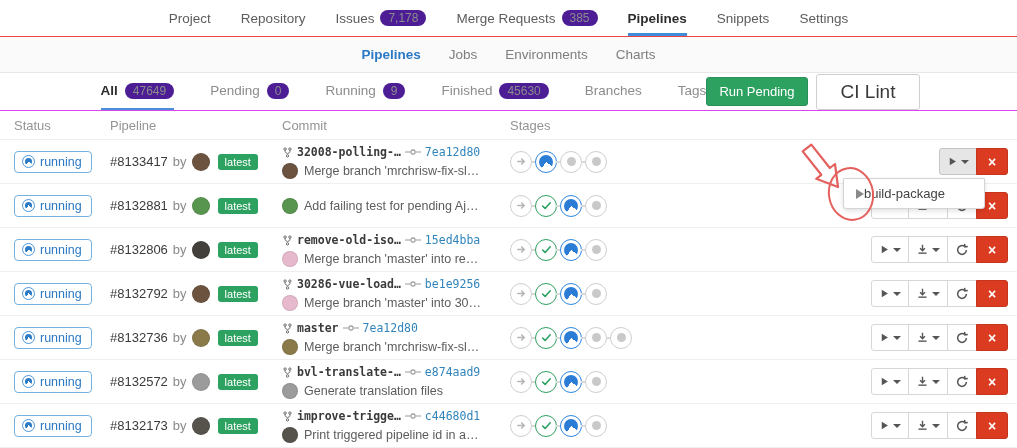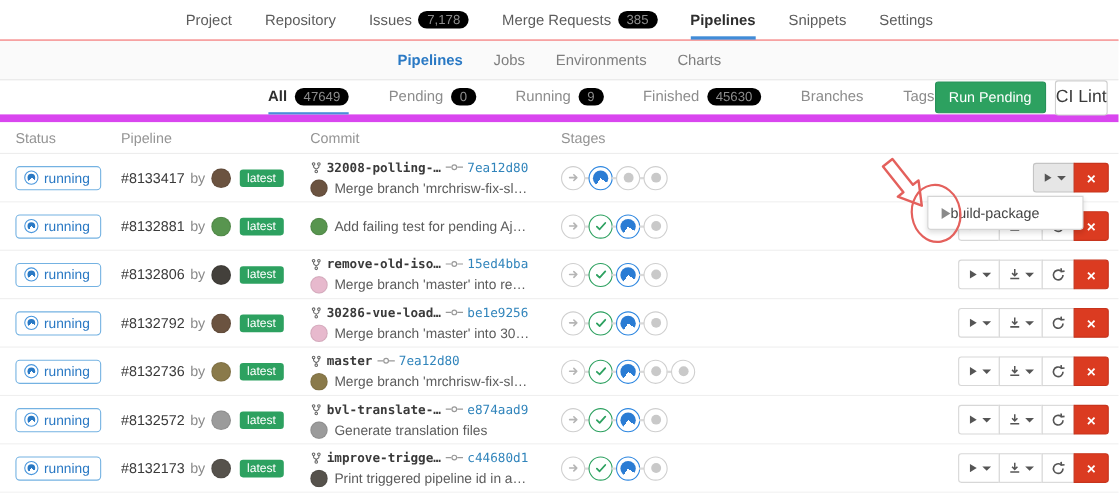--- a/index.html
+++ b/index.html
@@ -4,36 +4,36 @@
 <style>
   * { margin:0; padding:0; box-sizing:border-box; }
   html,body { width:1017px; height:448px; background:#fff; font-family:"Liberation Sans",sans-serif; font-size:13px; color:#444; overflow:hidden; }
   .page { position:relative; width:1017px; height:448px; }
 
   
   .topnav { height:37px; border-bottom:1px solid #ef4444; display:flex; justify-content:center; }
   .topnav .nav-items { display:flex; gap:30px; }
   .nav-item { display:flex; align-items:center; gap:6px; color:#5c5c5c; font-size:13.5px; cursor:pointer; border-bottom:3px solid transparent; padding-top:3px; }
   .nav-item.active { color:#2e2e2e; font-weight:bold; border-bottom-color:#418cd8; }
-  .count-pill { background:#000000; color:#8c8c8c; border-radius:9px; padding:1px 8px; font-size:12px; font-weight:normal; }
+  .count-pill { background:#4c1d95; color:#8c8c8c; border-radius:9px; padding:1px 8px; font-size:12px; font-weight:normal; }
 
   
   .subnav { height:36px; background:#fafafa; border-bottom:1px solid #e8e8e8; display:flex; justify-content:center; }
   .subnav .nav-items { display:flex; gap:28px; align-items:center; }
   .subnav-item { color:#7e7e7e; font-size:13.5px; cursor:pointer; }
   .subnav-item.active { color:#2a79c4; font-weight:bold; }
 
   
-  .tabsbar { height:38px; border-bottom:7px solid #d946ef; display:flex; align-items:stretch; justify-content:flex-end; padding:0 10px 0 14px; }
+  .tabsbar { height:38px; border-bottom:1px solid #d946ef; display:flex; align-items:stretch; justify-content:center; padding:0 10px 0 14px; }
   .tabs { display:flex; gap:36px; }
   .tab { display:flex; align-items:center; gap:7px; color:#8c8c8c; cursor:pointer; border-bottom:2px solid transparent; font-size:13.5px; }
   .tab.active { color:#2e2e2e; font-weight:bold; border-bottom-color:#4a8fd9; }
   .tabs-actions { display:flex; align-items:center; gap:8px; }
   .btn-green { background:#2da160; color:#fff; border:1px solid #28915a; border-radius:3px; padding:6px 12px; font-size:13px; cursor:pointer; }
-  .btn-white { background:#fff; color:#3a3a3a; border:1px solid #cfcfcf; border-radius:3px; padding:6px 0; font-size:16px; cursor:pointer; }
+  .btn-white { background:#fff; color:#3a3a3a; border:1px solid #cfcfcf; border-radius:3px; padding:6px 24px; font-size:19px; cursor:pointer; }
 
   
   .thead { height:29px; display:flex; align-items:center; color:#949494; border-bottom:1px solid #ededed; }
   .col-status  { width:110px; padding-left:14px; flex:none; }
   .col-pipeline{ width:172px; flex:none; }
   .col-commit  { width:228px; flex:none; }
   .col-stages  { flex:1; }
   .col-actions { width:168px; flex:none; display:flex; justify-content:flex-end; padding-right:9px; }
 
   .row { height:44px; display:flex; align-items:center; border-bottom:1px solid #efefef; }

